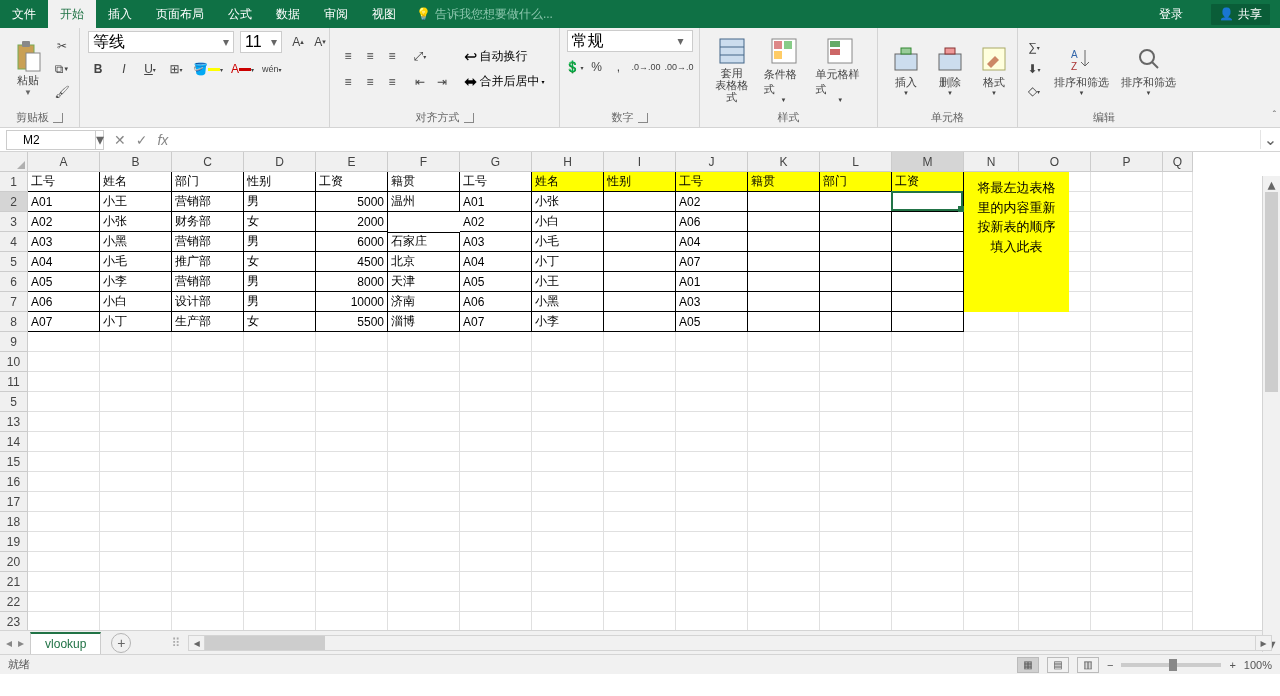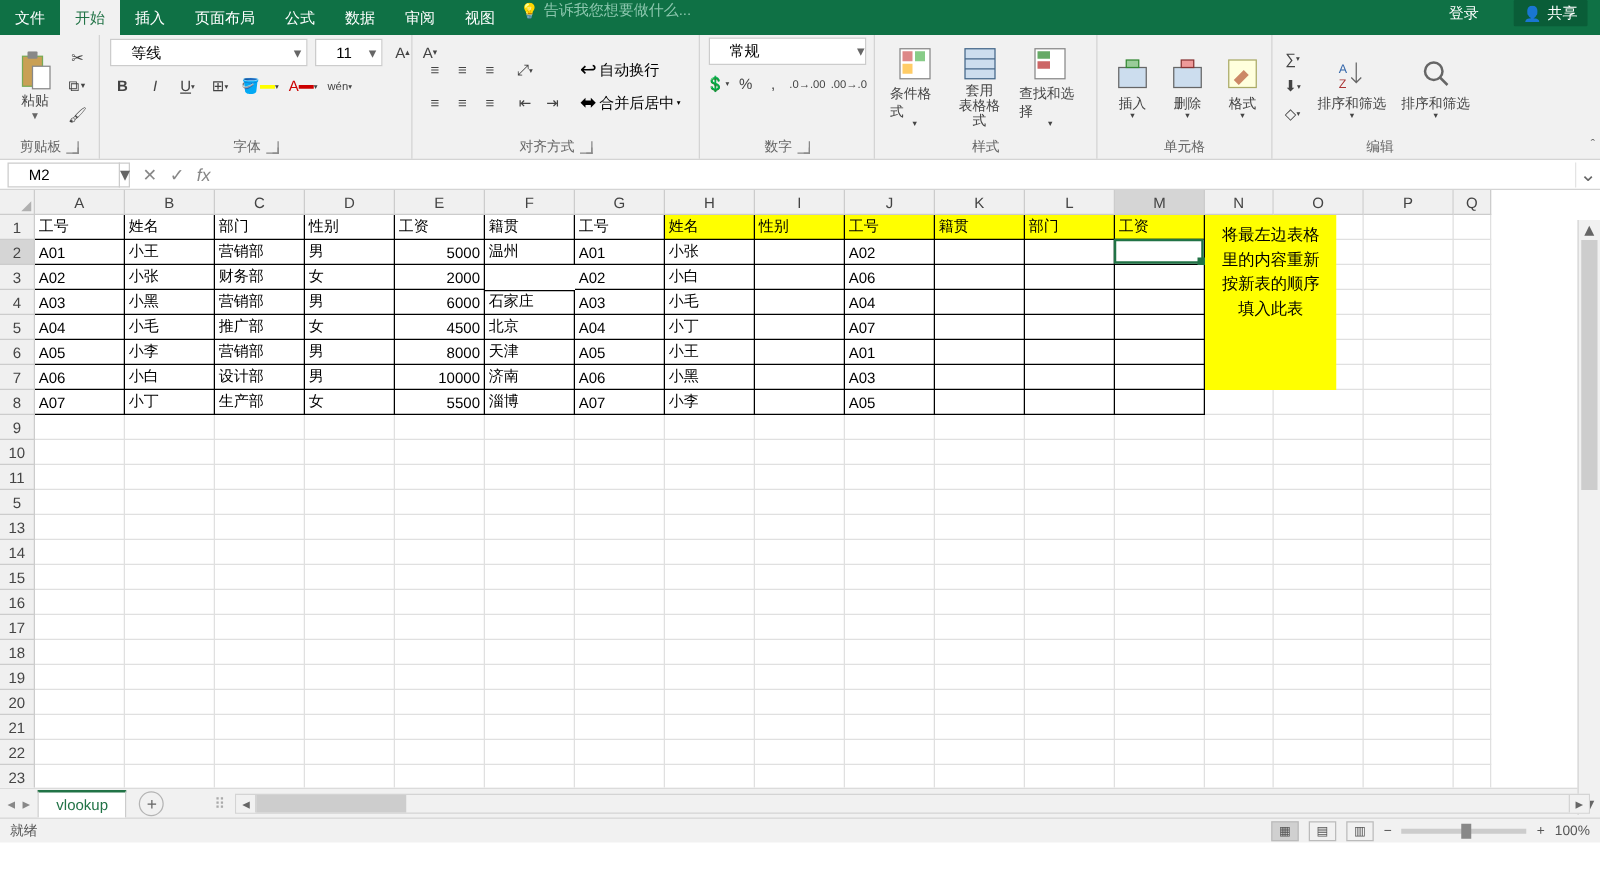--- a/index.html
+++ b/index.html
@@ -1,38 +1,38 @@
 <!DOCTYPE html>
 <html><head>
 <meta charset="utf-8">
 <style>
 *{box-sizing:border-box;margin:0;padding:0;font-family:"Microsoft YaHei","SimSun",sans-serif;}
 body{background:#fff;overflow:hidden;width:1280px;height:696px;position:relative;}
 
-.titlebar{background:#0f7145;height:28px;display:flex;align-items:flex-start;color:#fff;font-size:12px;}
+.titlebar{background:#0f7145;height:28px;display:flex;align-items:center;color:#fff;font-size:12px;}
 .tab{padding:0 12px;height:28px;display:flex;align-items:center;cursor:pointer;}
 .tab.active{background:#f1f1f1;color:#217346;}
 .tellme{color:#8bc6ad;margin-left:8px;display:flex;align-items:center;gap:4px;}
 .title-right{margin-left:auto;display:flex;align-items:center;gap:28px;padding-right:10px;}
 .title-right .share{display:flex;align-items:center;gap:4px;background:#0a5d38;padding:2px 8px;border-radius:1px;}
 
 
 .ribbon{background:#f1f1f1;height:100px;display:flex;border-bottom:1px solid #d4d4d4;}
 .rgroup{border-right:1px solid #d4d4d4;display:flex;flex-direction:column;padding:2px 6px 0 6px;}
 .rgroup .body{flex:1;display:flex;align-items:center;}
 .rgroup .label{font-size:11px;color:#666;text-align:center;padding:2px 0;display:flex;justify-content:center;align-items:center;gap:4px;}
 .dialoglauncher{width:10px;height:10px;border:1px solid #888;border-top:none;border-left:none;display:inline-block;position:relative;}
 .dialoglauncher::after{content:'';position:absolute;right:-1px;bottom:-1px;width:4px;height:4px;border-right:1px solid #888;border-bottom:1px solid #888;}
 
 .bigbtn{display:flex;flex-direction:column;align-items:center;justify-content:center;padding:2px 6px;font-size:11px;color:#444;cursor:pointer;}
 .bigbtn .ic{width:32px;height:32px;display:flex;align-items:center;justify-content:center;font-size:24px;}
 .smallrow{display:flex;align-items:center;gap:2px;padding:1px 2px;}
 .smallbtn{min-width:20px;height:20px;display:flex;align-items:center;justify-content:center;font-size:12px;color:#444;cursor:pointer;border:1px solid transparent;}
 .combo{display:flex;align-items:center;border:1px solid #ccc;background:#fff;height:22px;font-size:12px;}
-.combo input{border:none;outline:none;padding:0 4px;font-size:12px;margin-left:12px;}
+.combo input{border:none;outline:none;padding:0 4px;font-size:16px;}
 .combo .dd{width:14px;text-align:center;color:#666;cursor:pointer;}
 .col{display:flex;flex-direction:column;}
 
 
 .fbar{height:24px;display:flex;align-items:center;border-bottom:1px solid #d4d4d4;background:#fff;}
 .namebox{width:98px;border:1px solid #ccc;margin:2px 0 2px 6px;height:20px;display:flex;align-items:center;}
 .namebox input{border:none;width:76px;padding:0 4px;font-size:12px;outline:none;margin-left:12px;}
 .namebox .dd{width:16px;text-align:center;color:#666;border-left:1px solid #ccc;cursor:pointer;}
 .fxbtns{display:flex;align-items:center;gap:10px;padding:0 10px;color:#888;}
 .fxbtns span{cursor:pointer;font-size:14px;}
@@ -183,24 +183,20 @@
             <span style="color:#c00">A</span>
             <span style="height:3px;width:12px;background:#c00;display:inline-block"></span>
             <span style="font-size:6px">▾</span>
           </div>
         <div class="smallbtn">
             <span style="font-size:9px">wén</span>
             <span style="font-size:6px">▾</span>
           </div>
       </div>
     </div>
-    <div class="label">
-        <span>字体</span>
-        <span class="dialoglauncher"></span>
-      </div>
   </div>
 
   <div class="rgroup" style="width:230px">
     <div class="body">
       <div class="col" style="gap:4px">
         <div class="smallrow">
           <div class="smallbtn">≡</div>
           <div class="smallbtn">≡</div>
           <div class="smallbtn">≡</div>
           <div class="smallbtn" style="margin-left:6px">⤢<span style="font-size:6px">▾</span></div>
@@ -249,49 +245,49 @@
         <span>数字</span>
         <span class="dialoglauncher"></span>
       </div>
   </div>
 
   <div class="rgroup" style="width:178px">
     <div class="body">
       <div class="bigbtn">
           <div class="ic">
             <svg width="28" height="28">
+              <rect x="2" y="2" width="24" height="24" fill="#cde" stroke="#468"></rect>
+              <line x1="2" y1="10" x2="26" y2="10" stroke="#468"></line>
+              <line x1="2" y1="18" x2="26" y2="18" stroke="#468"></line>
+            </svg>
+          </div>
+          <span style="white-space:pre-line;text-align:center;line-height:1.1">套用
+表格格式</span>
+        </div>
+      <div class="bigbtn">
+          <div class="ic">
+            <svg width="28" height="28">
               <rect x="2" y="2" width="24" height="24" fill="#fff" stroke="#888"></rect>
               <rect x="4" y="4" width="8" height="8" fill="#d88"></rect>
               <rect x="14" y="4" width="8" height="8" fill="#8c8"></rect>
               <rect x="4" y="14" width="8" height="8" fill="#fc6"></rect>
             </svg>
           </div>
           <span>条件格式</span>
           <span style="font-size:6px">▼</span>
-        </div>
-      <div class="bigbtn">
-          <div class="ic">
-            <svg width="28" height="28">
-              <rect x="2" y="2" width="24" height="24" fill="#cde" stroke="#468"></rect>
-              <line x1="2" y1="10" x2="26" y2="10" stroke="#468"></line>
-              <line x1="2" y1="18" x2="26" y2="18" stroke="#468"></line>
-            </svg>
-          </div>
-          <span style="white-space:pre-line;text-align:center;line-height:1.1">套用
-表格格式</span>
         </div>
       <div class="bigbtn">
           <div class="ic">
             <svg width="28" height="28">
               <rect x="2" y="2" width="24" height="24" fill="#fff" stroke="#888"></rect>
               <rect x="4" y="4" width="10" height="6" fill="#6a6"></rect>
               <rect x="4" y="12" width="10" height="6" fill="#c66"></rect>
             </svg>
           </div>
-          <span>查找和选择</span>
+          <span>单元格样式</span>
           <span style="font-size:6px">▼</span>
         </div>
     </div>
     <div class="label">
         <span>样式</span>
       </div>
   </div>
 
   <div class="rgroup" style="width:140px">
     <div class="body">

